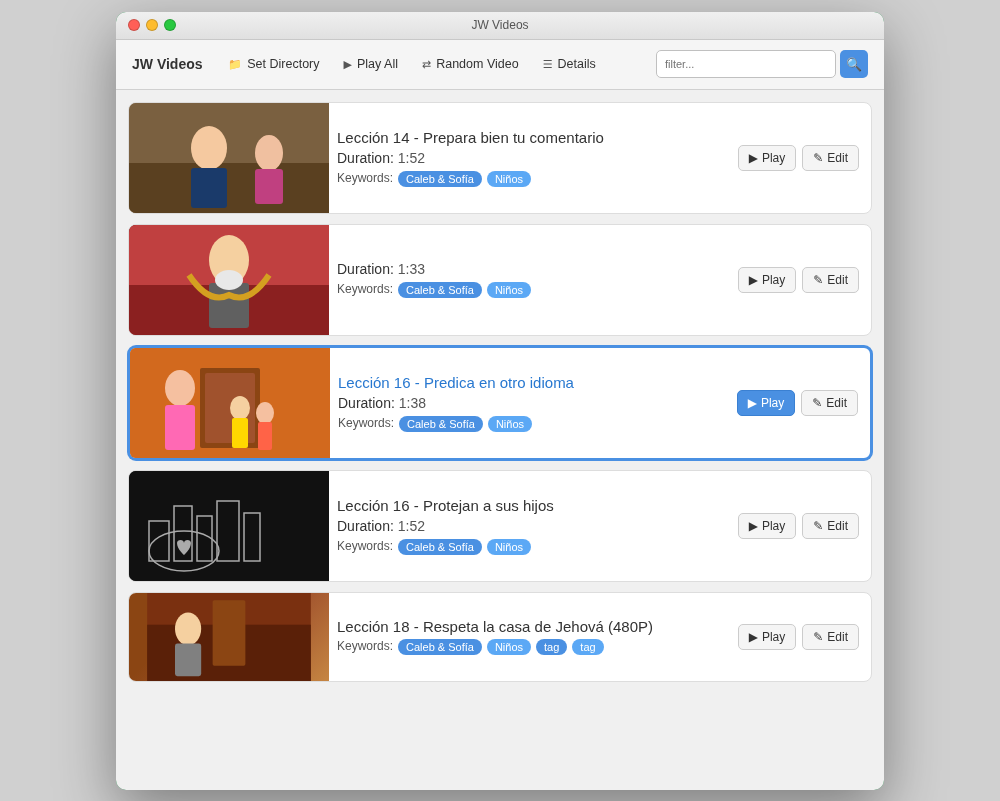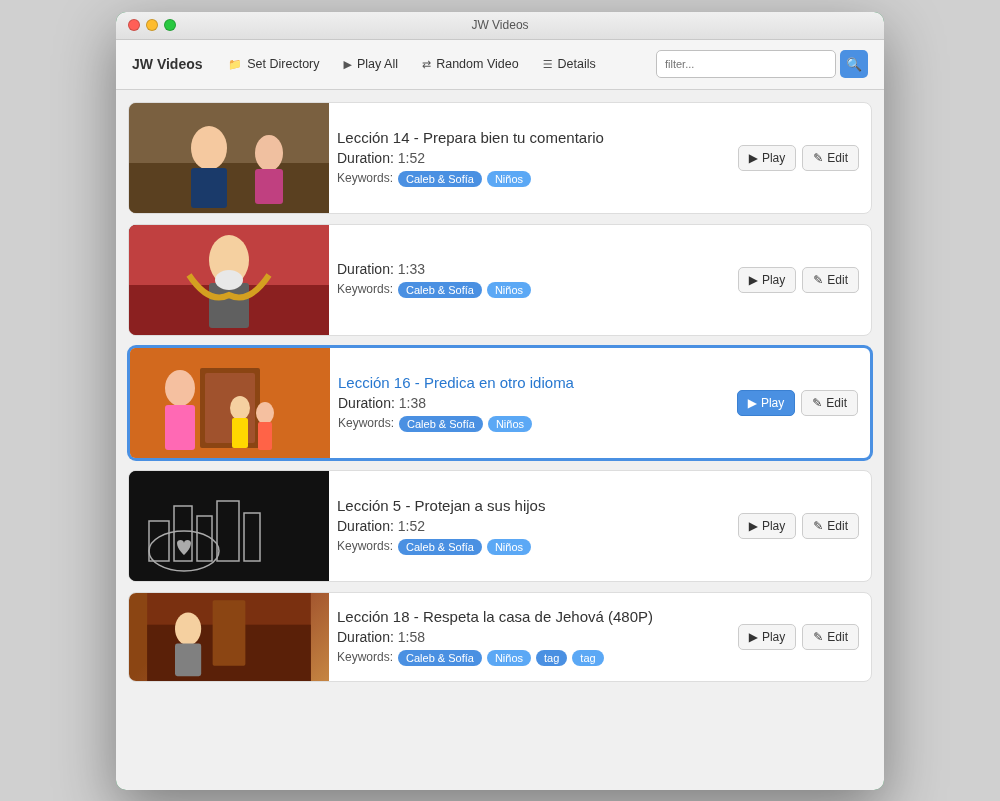--- a/index.html
+++ b/index.html
@@ -439,21 +439,21 @@
             <rect x="68" y="45" width="15" height="45" fill="none" stroke="#aaa" stroke-width="1.5"></rect>
             <rect x="88" y="30" width="22" height="60" fill="none" stroke="#aaa" stroke-width="1.5"></rect>
             <rect x="115" y="42" width="16" height="48" fill="none" stroke="#aaa" stroke-width="1.5"></rect>
             <ellipse cx="55" cy="80" rx="35" ry="20" fill="none" stroke="#aaa" stroke-width="1.5"></ellipse>
 
             <path d="M 48 72 C 48 68, 55 68, 55 72 C 55 68, 62 68, 62 72 C 62 78, 55 84, 55 84 C 55 84, 48 78, 48 72 Z" fill="#aaa"></path>
           </svg>
         </div>
       </div>
       <div class="video-info">
-        <div class="video-title">Lección 5 - Protejan a sus hijos</div>
+        <div class="video-title">Lección 16 - Protejan a sus hijos</div>
         <div class="video-duration">
           <span>Duration:</span> 1:52
         </div>
         <div class="video-keywords">
           <span class="keyword-label">Keywords:</span>
           <span class="keyword-tag">Caleb &amp; Sofía</span>
           <span class="keyword-tag light">Niños</span>
         </div>
       </div>
       <div class="video-actions">
@@ -476,23 +476,20 @@
             <rect x="0" y="40" width="200" height="70" fill="#5a2008"></rect>
 
             <rect x="80" y="10" width="40" height="80" fill="#8B4513" rx="2"></rect>
             <ellipse cx="50" cy="45" rx="16" ry="20" fill="#f5d0a0"></ellipse>
             <rect x="34" y="63" width="32" height="40" fill="#808080" rx="3"></rect>
           </svg>
         </div>
       </div>
       <div class="video-info">
         <div class="video-title">Lección 18 - Respeta la casa de Jehová (480P)</div>
-        <div class="video-duration">
-          <span>Duration:</span> 1:58
-        </div>
         <div class="video-keywords">
           <span class="keyword-label">Keywords:</span>
           <span class="keyword-tag">Caleb &amp; Sofía</span>
           <span class="keyword-tag light">Niños</span>
           <span class="keyword-tag">tag</span>
           <span class="keyword-tag light">tag</span>
         </div>
       </div>
       <div class="video-actions">
         <button class="action-btn play-btn">

